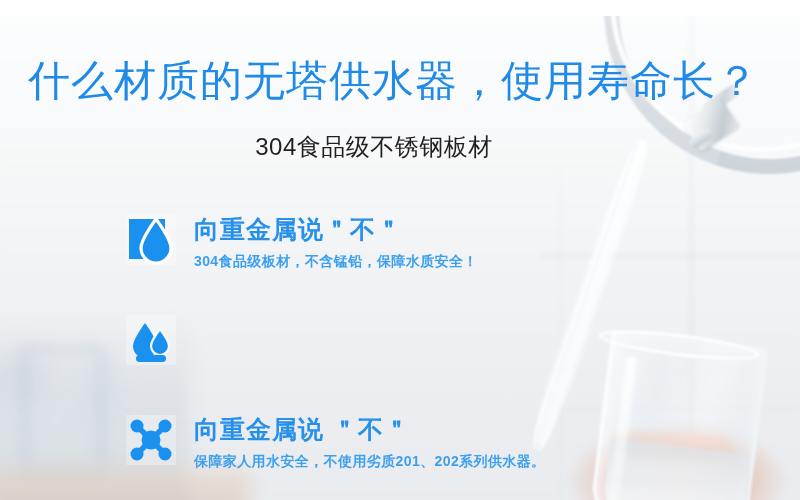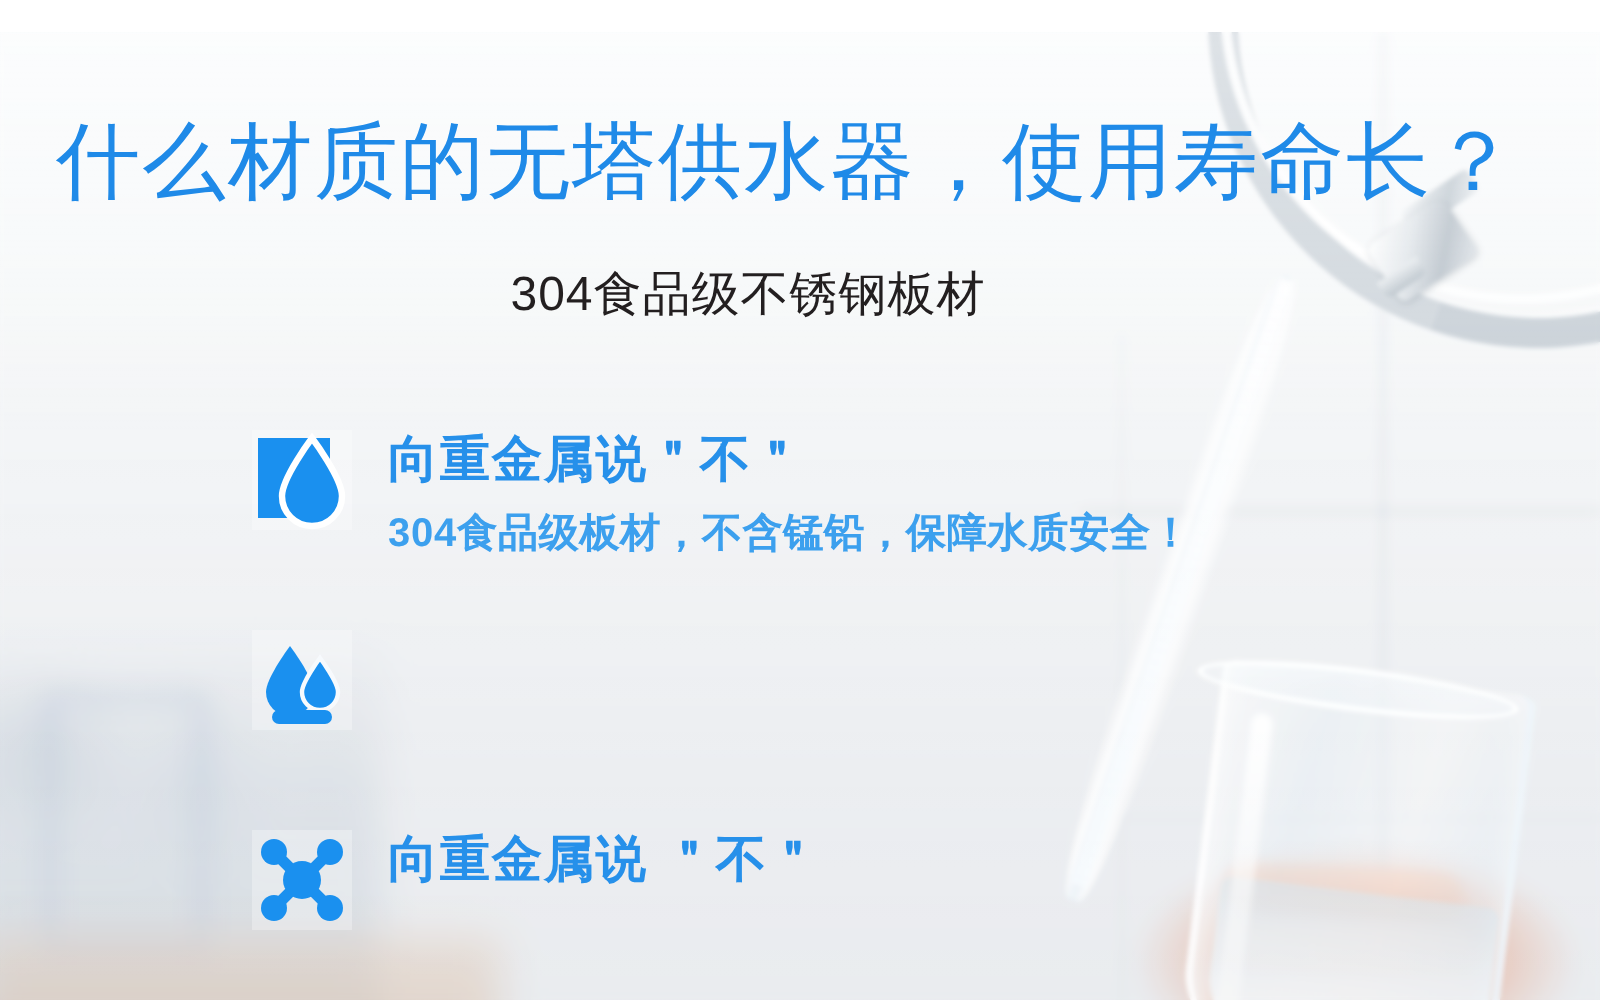--- a/index.html
+++ b/index.html
@@ -260,21 +260,21 @@
     left: 68px; top: -2px;
   }
   .feature-title {
     font-size: 25px;
     color: #2690ea;
     letter-spacing: 1px;
     white-space: nowrap;
   }
   .feature-desc {
     margin-top: 7px;
-    font-size: 20px;
+    font-size: 14px;
     color: #3ca0ee;
     letter-spacing: 0.4px;
     white-space: nowrap;
   }
 
   
   .icon-plate {
     position: absolute;
     inset: 0;
     background: rgba(255,255,255,0.30);
@@ -361,17 +361,18 @@
           </g>
           <circle cx="25" cy="25" r="9.5" fill="#1a90ef"></circle>
           <circle cx="11" cy="11" r="6.5" fill="#1a90ef"></circle>
           <circle cx="39" cy="11" r="6.5" fill="#1a90ef"></circle>
           <circle cx="11" cy="39" r="6.5" fill="#1a90ef"></circle>
           <circle cx="39" cy="39" r="6.5" fill="#1a90ef"></circle>
         </svg>
       </div>
       <div class="feature-text">
         <div class="feature-title">向重金属说 ＂不＂</div>
+        <div class="feature-desc">保障家人用水安全，不使用劣质201、202系列供水器。</div>
       </div>
     </div>
 
   </div>
 </div>
 
 </body></html>

